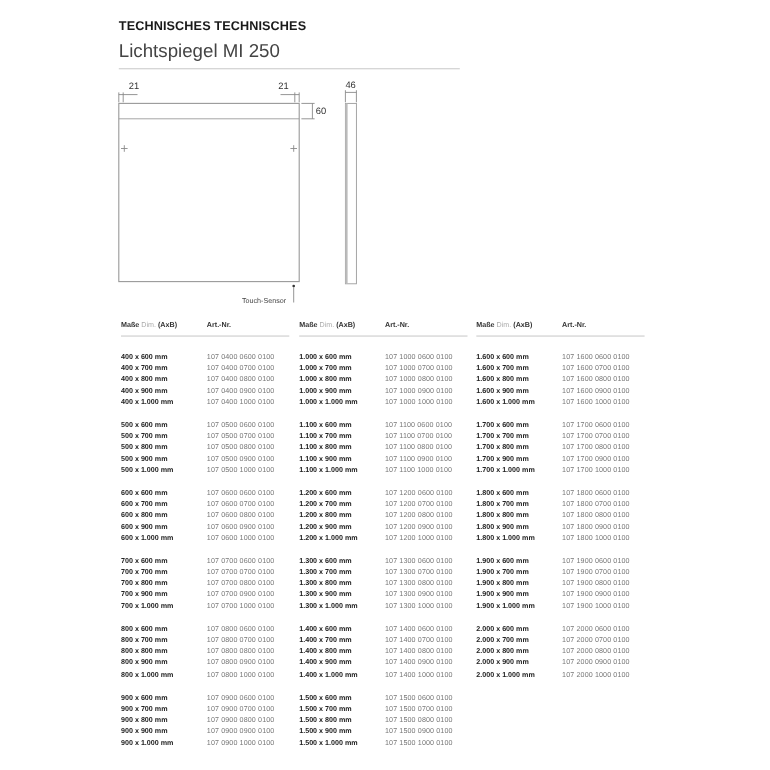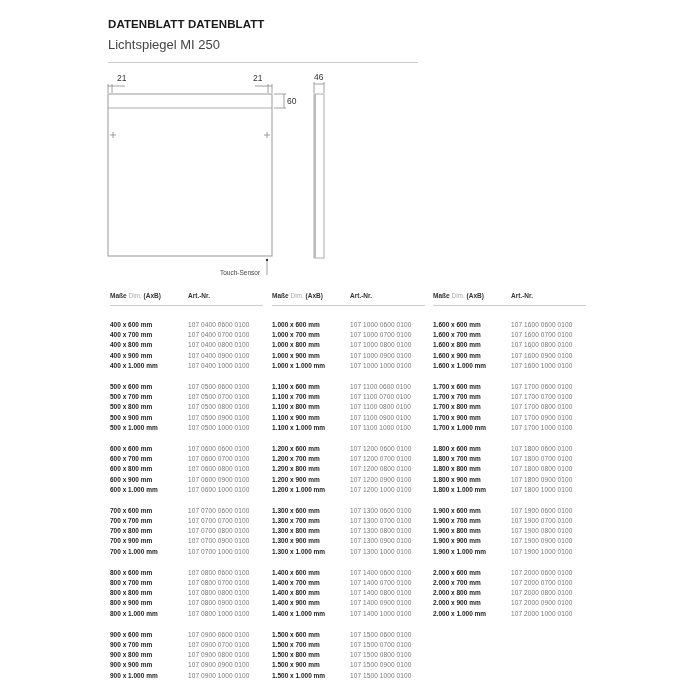--- a/index.html
+++ b/index.html
@@ -1,34 +1,34 @@
 <!DOCTYPE html>
 <html><head>
 <meta charset="utf-8">
 <style>
   html,body{margin:0;padding:0;background:#fff;}
   body{width:700px;height:700px;position:relative;overflow:hidden;font-family:"Liberation Sans",sans-serif;color:#222;}
   .title{position:absolute;left:108px;top:18px;font-size:11.5px;font-weight:bold;letter-spacing:0.1px;color:#1a1a1a;}
-  .subtitle{position:absolute;left:108px;top:37px;font-size:13px;color:#444;}
+  .subtitle{position:absolute;left:108px;top:37px;font-size:17px;color:#444;}
   .rule{position:absolute;left:108px;top:62px;width:310px;height:1px;background:#ccc;}
   .draw{position:absolute;left:100px;top:65px;width:250px;height:215px;}
   .col{position:absolute;top:290px;width:160px;}
   .col-head{display:flex;font-size:6.5px;font-weight:bold;color:#333;height:11px;align-items:center;}
   .col-head .h1{width:78px;}
   .col-head .dim{color:#aaa;font-weight:normal;}
   .col-rule{height:1px;background:#ccc;margin-top:4px;margin-bottom:13px;width:153px;}
   .group{margin-bottom:10.5px;}
   .row{display:flex;font-size:6.5px;height:10.3px;align-items:center;white-space:nowrap;}
   .row .size{width:78px;font-weight:bold;color:#222;}
   .row .art{color:#777;letter-spacing:0.1px;}
 </style>
 </head>
 <body>
 
-<div class="title">DATENBLATT DATENBLATT</div>
+<div class="title">TECHNISCHES TECHNISCHES</div>
 <div class="subtitle">Lichtspiegel MI 250</div>
 <div class="rule"></div>
 
 <svg class="draw" viewBox="0 0 250 215" width="250" height="215">
   <g stroke="#888" fill="none" stroke-width="0.8">
 
     <rect x="8" y="29" width="164" height="162" fill="#fff" stroke="#999" stroke-width="1"></rect>
     <line x1="8" y1="43" x2="172" y2="43" stroke="#999"></line>
 
     <line x1="8" y1="19" x2="8" y2="28"></line>

